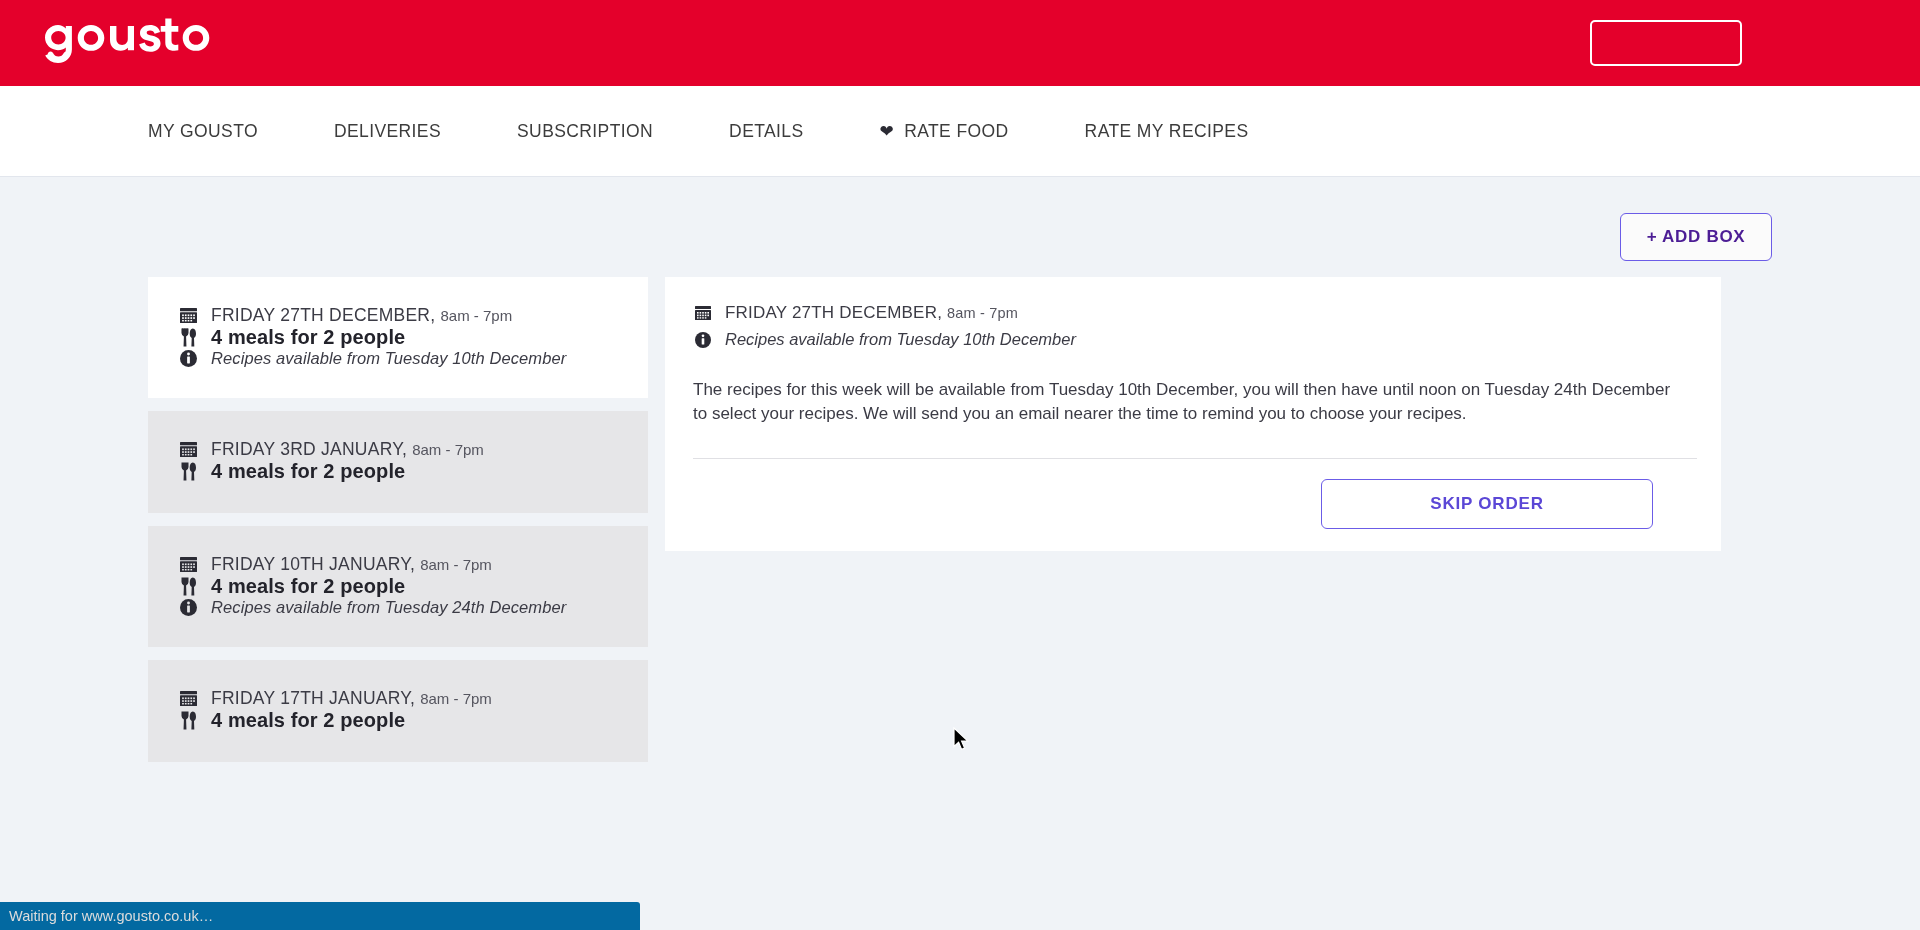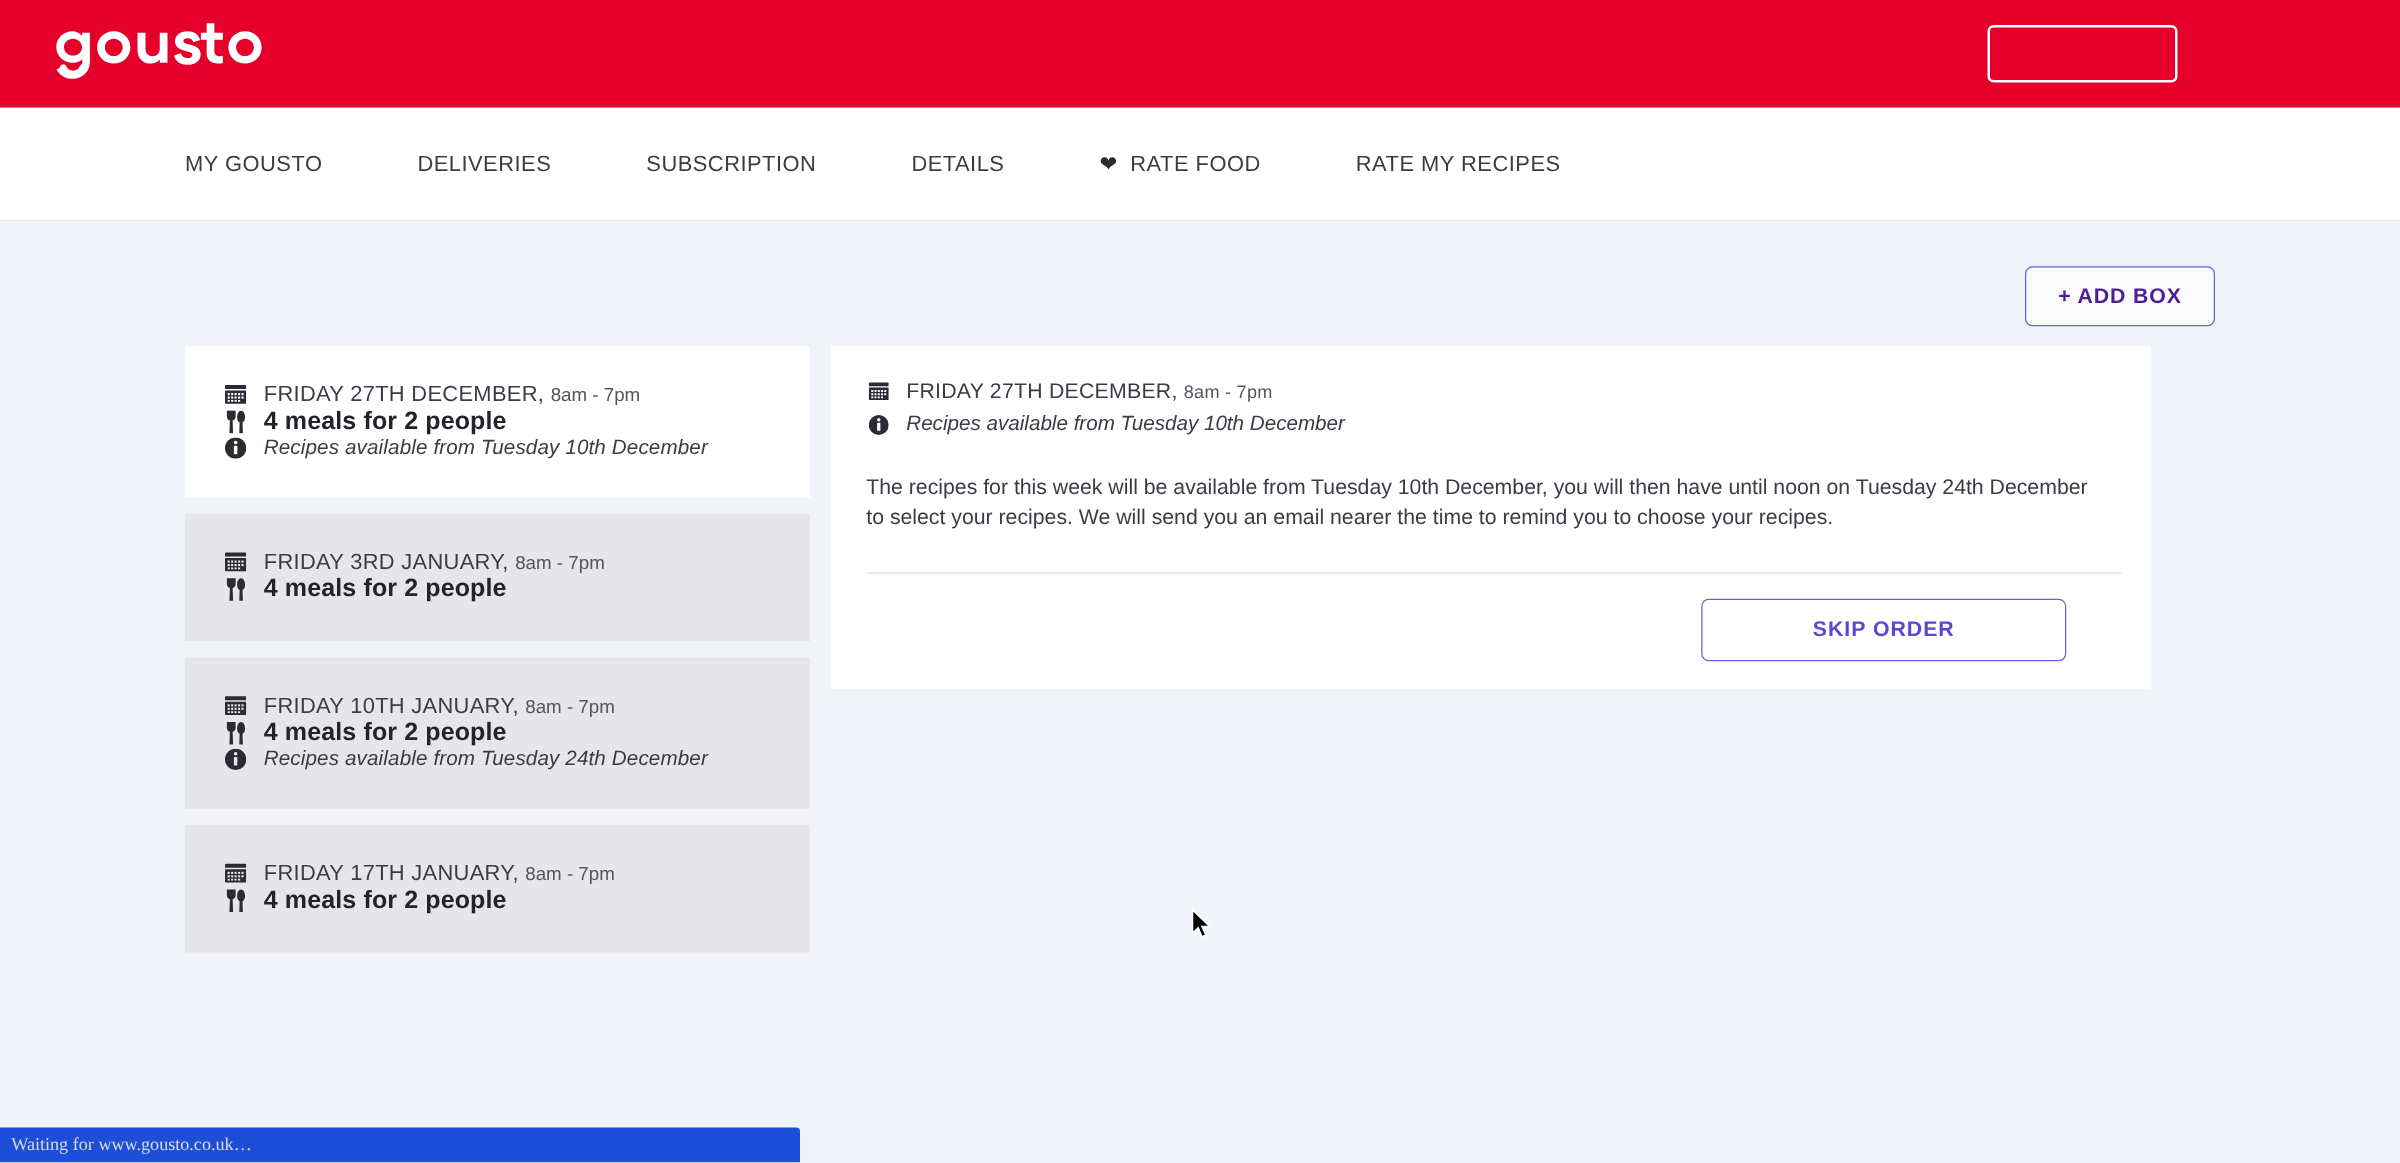--- a/index.html
+++ b/index.html
@@ -205,49 +205,48 @@
     margin: 32px 0 20px 0;
   }
 
   .actions-row {
     display: flex;
     justify-content: flex-end;
     padding-right: 44px;
   }
 
   .skip-order-button {
-    width: 292px;
+    width: 332px;
     height: 50px;
     border: 1.6px solid #6b5ce7;
     border-radius: 6px;
     background: #ffffff;
     color: #5b47d6;
     font-family: "Liberation Sans", sans-serif;
     font-size: 17px;
     font-weight: 700;
     letter-spacing: 0.8px;
     cursor: pointer;
   }
 
   
   .statusbar {
     position: absolute;
     left: 0;
     bottom: 0;
     height: 28px;
     min-width: 640px;
-    background: #1d4ed8;
+    background: #0369a1;
     color: #dcdcdc;
     font-size: 14.5px;
     display: flex;
     align-items: center;
     padding-left: 9px;
     border-top-right-radius: 3px;
     z-index: 40;
-    font-family: Liberation Serif, serif;
   }
 
   
   .cursor {
     position: absolute;
     left: 952px;
     top: 727px;
     width: 20px;
     height: 26px;
     z-index: 50;

